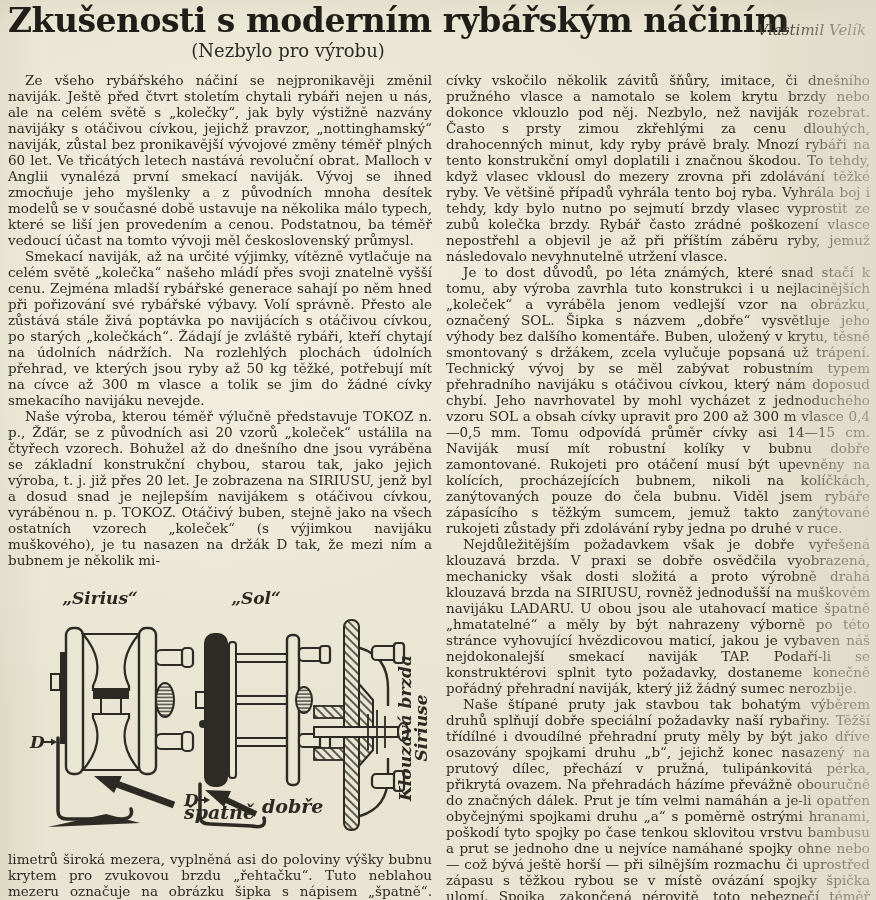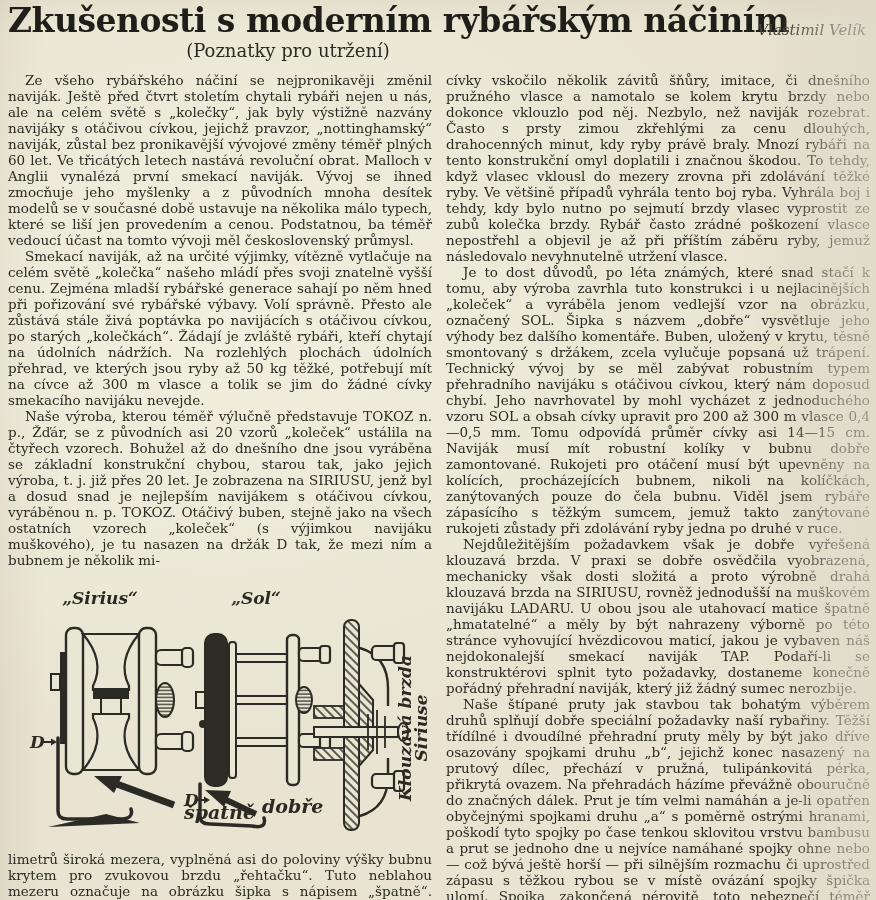--- a/index.html
+++ b/index.html
@@ -58,21 +58,21 @@
   }
 </style>
 </head>
 <body>
 
 <div class="page">
 
   <div class="header">
     <h1 class="title">Zkušenosti s moderním rybářským náčiním</h1>
     <div class="author">Vlastimil Velík</div>
-    <div class="subtitle">(Poznatky pro utržení)</div>
+    <div class="subtitle">(Nezbylo pro výrobu)</div>
   </div>
 
   <div class="columns">
 
     <div class="col">
       <p class="para">Ze všeho rybářského náčiní se nejpronikavěji změnil naviják. Ještě před čtvrt stoletím chytali rybáři nejen u nás, ale na celém světě s „kolečky“, jak byly výstižně nazvány navijáky s otáčivou cívkou, jejichž pravzor, „nottinghamský“ naviják, zůstal bez pronikavější vývojové změny téměř plných 60 let. Ve třicátých letech nastává revoluční obrat. Malloch v Anglii vynalézá první smekací naviják. Vývoj se ihned zmocňuje jeho myšlenky a z původních mnoha desítek modelů se v současné době ustavuje na několika málo typech, které se liší jen provedením a cenou. Podstatnou, ba téměř vedoucí účast na tomto vývoji měl československý průmysl.</p>
       <p class="para">Smekací naviják, až na určité výjimky, vítězně vytlačuje na celém světě „kolečka“ našeho mládí přes svoji znatelně vyšší cenu. Zejména mladší rybářské generace sahají po něm hned při pořizování své rybářské výbavy. Volí správně. Přesto ale zůstává stále živá poptávka po navijácích s otáčivou cívkou, po starých „kolečkách“. Žádají je zvláště rybáři, kteří chytají na údolních nádržích. Na rozlehlých plochách údolních přehrad, ve kterých jsou ryby až 50 kg těžké, potřebují mít na cívce až 300 m vlasce a tolik se jim do žádné cívky smekacího navijáku nevejde.</p>
       <p class="para">Naše výroba, kterou téměř výlučně představuje TOKOZ n. p., Žďár, se z původních asi 20 vzorů „koleček“ ustálila na čtyřech vzorech. Bohužel až do dnešního dne jsou vyráběna se základní konstrukční chybou, starou tak, jako jejich výroba, t. j. již přes 20 let. Je zobrazena na SIRIUSU, jenž byl a dosud snad je nejlepším navijákem s otáčivou cívkou, vyráběnou n. p. TOKOZ. Otáčivý buben, stejně jako na všech ostatních vzorech „koleček“ (s výjimkou navijáku muškového), je tu nasazen na držák D tak, že mezi ním a bubnem je několik mi-</p>
 
       <figure class="reel-figure">

